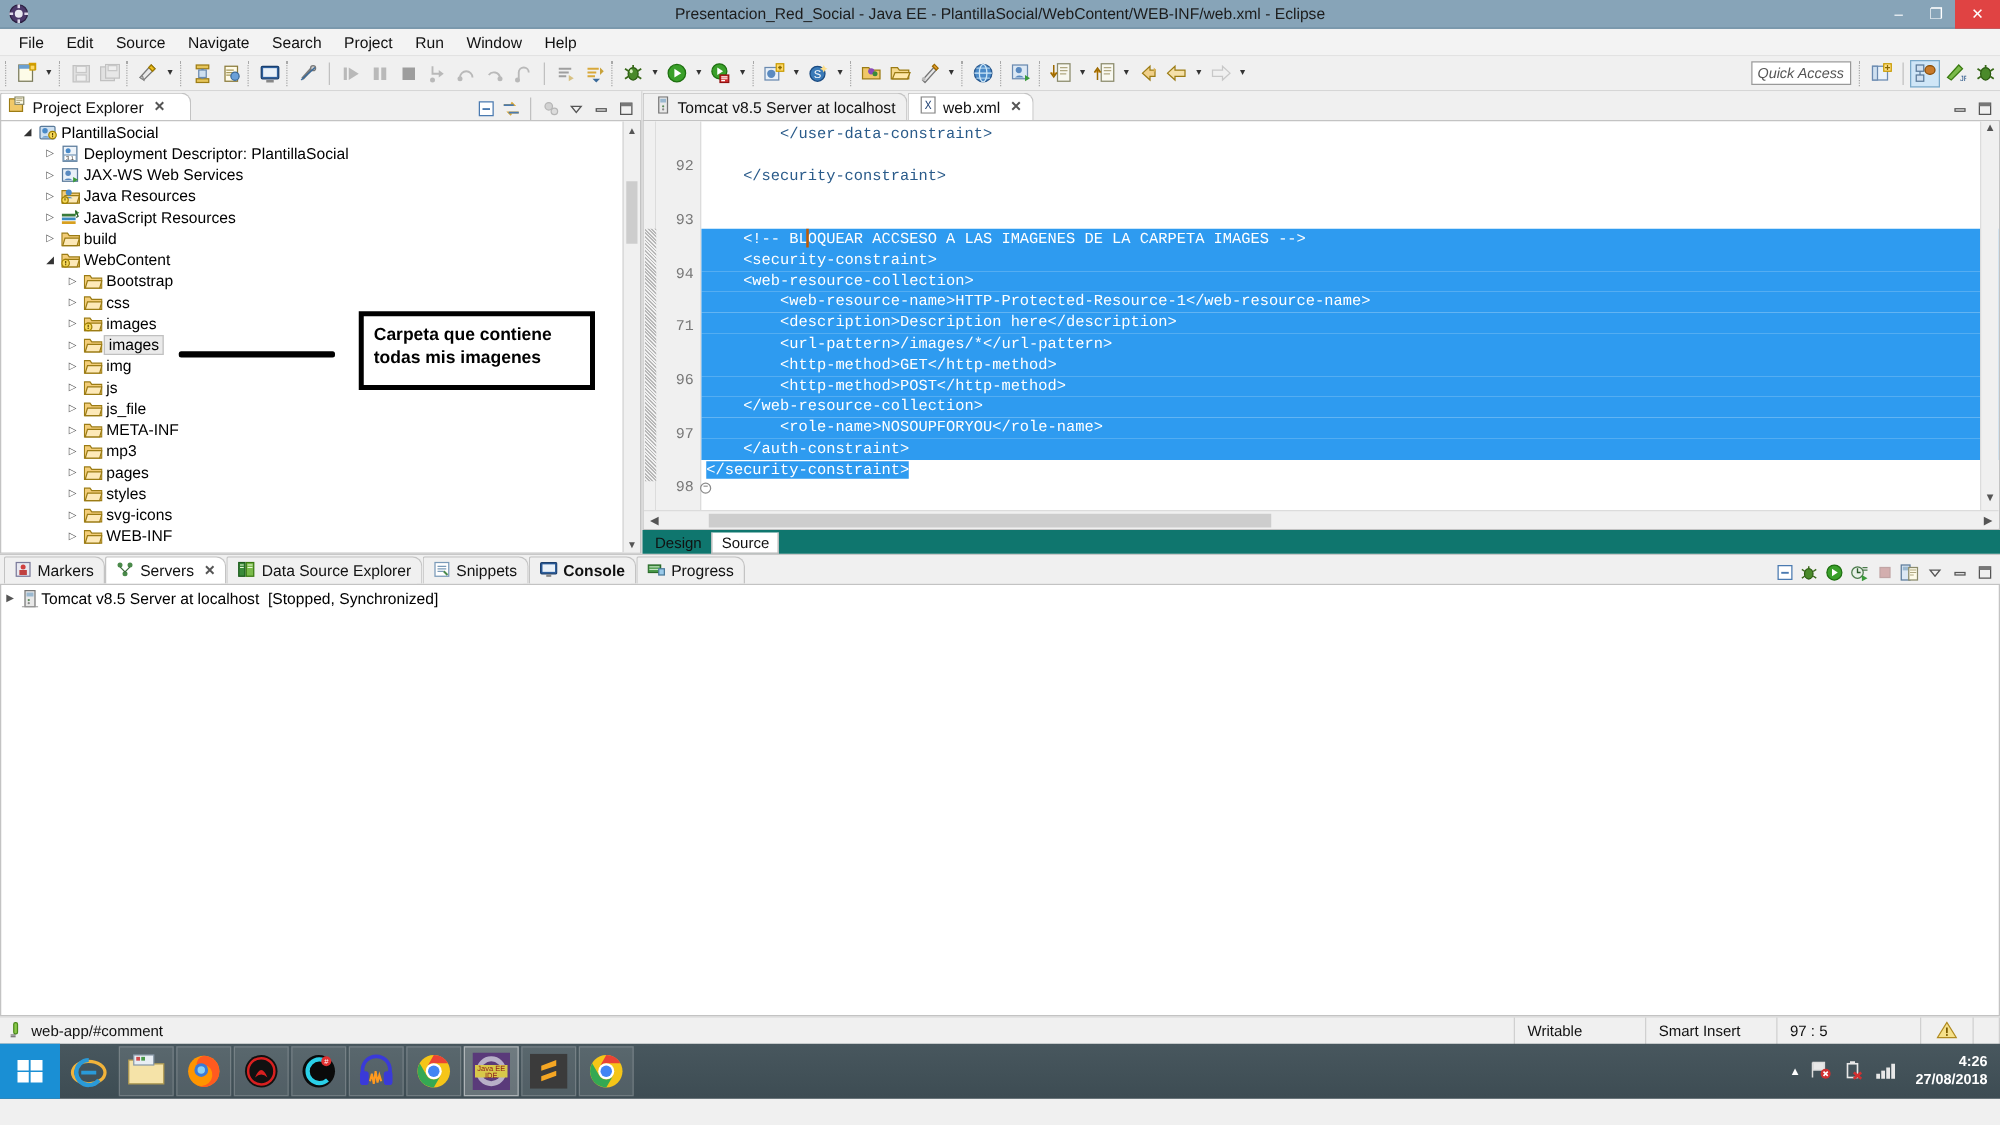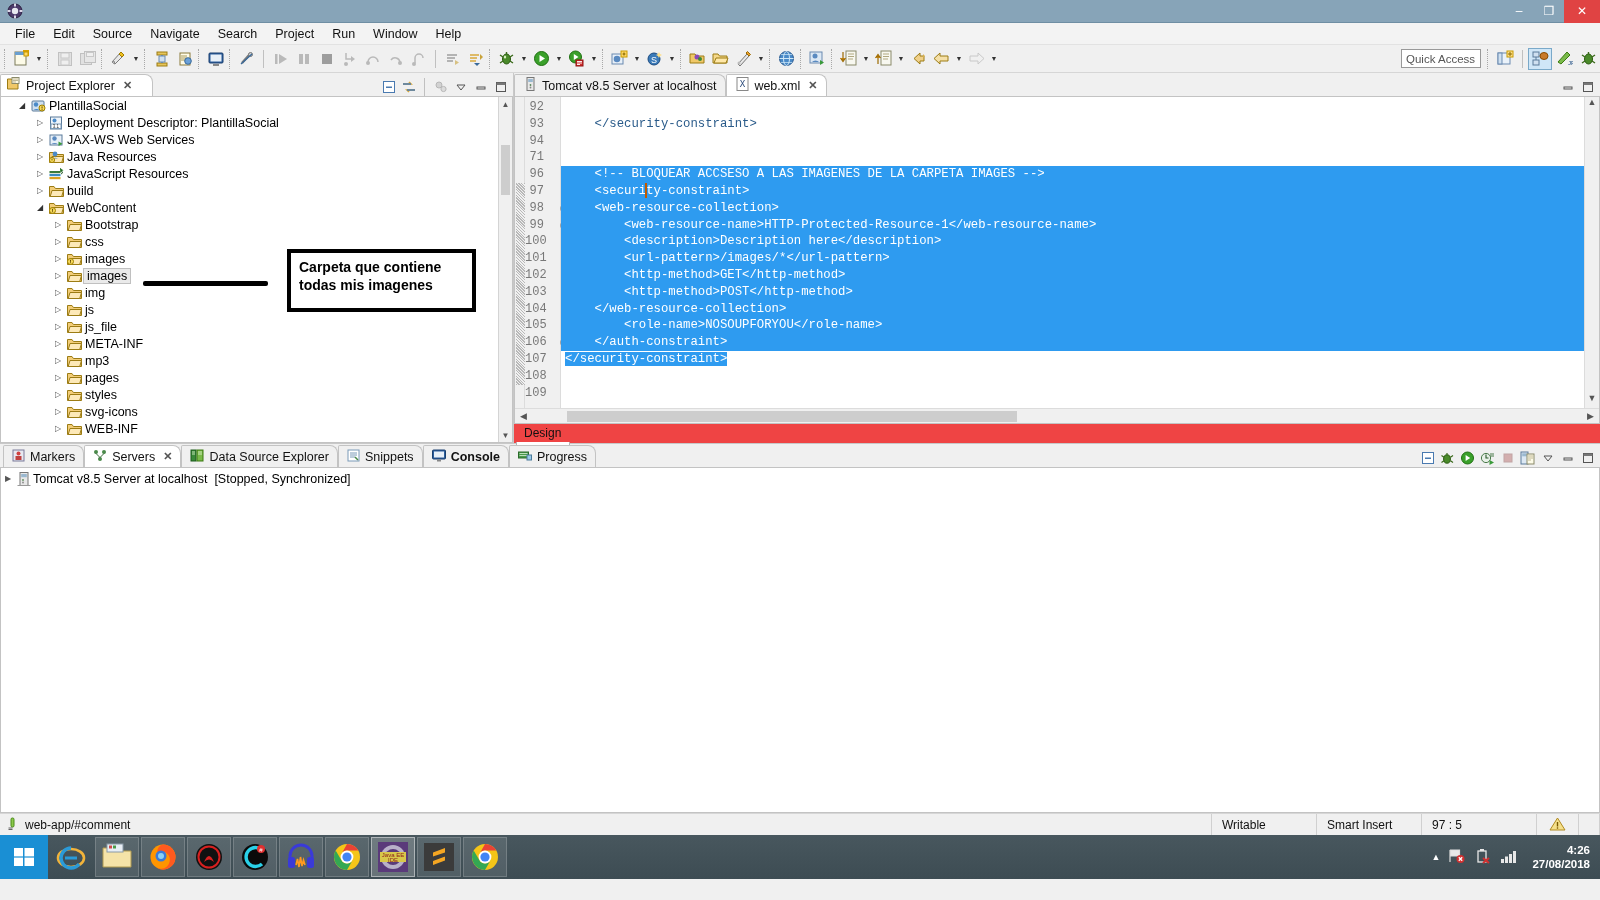--- a/index.html
+++ b/index.html
@@ -74,21 +74,21 @@
     margin: 0 2px;
   }
   .tb-sep-solid {
     width: 1px; height: 18px; background: #c0c0c0; margin: 0 5px;
   }
   .qa-box {
     border: 1px solid #999; background: #fff;
     height: 19px; width: 80px;
     display: flex; align-items: center; padding-left: 4px;
     color: #555; font-size: 11.5px;
-    margin-left: auto; margin-right: 4px;
+    margin-left: auto; margin-right: 4px; font-style: italic;
   }
   .persp-btn {
     width: 24px; height: 22px;
     display: flex; align-items: center; justify-content: center;
   }
   .persp-btn.active { background: #cfe6f7; border: 1px solid #7aa9c9; }
 
   
   #main {
     display: flex;
@@ -211,21 +211,21 @@
   .gutter-mark .sel-bar {
     position: absolute; left: 1px; width: 9px;
     background: repeating-linear-gradient(45deg,#b8b8b8 0 1px,#f0f0f0 1px 2px);
   }
   .linenos {
     width: 36px; background: #f0f0f0; border-right: 1px solid #dcdcdc;
     font-family: "Liberation Mono", monospace; font-size: 12px;
     color: #787878; text-align: right;
     padding-top: 2px;
   }
-  .lineno { height: 16.8px; line-height: 16.8px; padding-right: 16px; position: relative; }
+  .lineno { height: 16.8px; line-height: 16.8px; padding-right: 5px; position: relative; margin-top: 26px; }
   .fold {
     position: absolute; right: -9px; top: 4px;
     width: 9px; height: 9px; border: 1px solid #8a8a8a; border-radius: 50%;
     background: #fff; font-size: 7px; line-height: 7px; text-align: center; color: #333;
   }
   .codelines {
     flex: 1; padding-top: 2px;
     font-family: "Liberation Mono", monospace; font-size: 12.3px;
     color: #2a5b8a; position: relative; overflow: hidden;
   }
@@ -245,23 +245,22 @@
   .hscroll .hs-right { width: 17px; text-align:center; font-size: 9px; color: #555;}
   .vscroll-ed {
     position: absolute; right: 0; top: 0; bottom: 15px; width: 15px;
     background: #f0f0f0; border-left: 1px solid #dcdcdc;
   }
   .vscroll-ed .vs-up, .vscroll-ed .vs-dn {
     position:absolute; left:0; right:0; height: 15px; text-align:center; font-size: 9px; color:#555;
   }
   .vscroll-ed .vs-up { top: 0; } .vscroll-ed .vs-dn { bottom: 0; }
   #design-source {
-    height: 19px; display: flex; align-items: flex-start; padding-left: 2px;
-    background: #ef4444;
-    flex-direction: column;
+    height: 19px; display: flex; align-items: flex-end; padding-left: 2px;
+    background: #0f766e;
   }
   .ds-tab {
     padding: 1px 7px; font-size: 12px; color: #111;
     border: 1px solid transparent;
   }
   .ds-tab.active { background: #fff; border: 1px solid #b5b5b5; border-top: none; }
 
   
   #bottom-panel {
     height: 370px; background: #f0f0f0;
@@ -334,20 +333,21 @@
         <circle cx="8" cy="8" r="7" fill="#4b3869" stroke="#2b1f40" stroke-width="1"></circle>
         <circle cx="8" cy="8" r="3.2" fill="#e8e8f0"></circle>
         <g fill="#dcd8e8">
           <rect x="7" y="0.5" width="2" height="3"></rect>
           <rect x="7" y="12.5" width="2" height="3"></rect>
           <rect x="0.5" y="7" width="3" height="2"></rect>
           <rect x="12.5" y="7" width="3" height="2"></rect>
         </g>
       </svg>
   </span>
+  <span class="title-text">Presentacion_Red_Social - Java EE - PlantillaSocial/WebContent/WEB-INF/web.xml - Eclipse</span>
   <span class="win-btns">
     <span class="win-btn">–</span>
     <span class="win-btn">❐</span>
     <span class="win-btn close">✕</span>
   </span>
 </div>
 
 <div id="menubar">
   <span class="menu-item">File</span>
   <span class="menu-item">Edit</span>
@@ -981,20 +981,21 @@
             <div class="lineno">103</div>
             <div class="lineno">104</div>
             <div class="lineno">105</div>
             <div class="lineno">106<span class="fold">−</span></div>
             <div class="lineno">107</div>
             <div class="lineno">108</div>
             <div class="lineno">109</div>
           </div>
         <div class="codelines" id="codelines">
           <div class="caret" style="left:84px; top:86px;"></div>
+        <div class="cline">        &lt;/user-data-constraint&gt;</div>
             <div class="cline"></div>
             <div class="cline">    &lt;/security-constraint&gt;</div>
             <div class="cline"></div>
             <div class="cline"></div>
             <div class="cline sel">    &lt;!-- BLOQUEAR ACCSESO A LAS IMAGENES DE LA CARPETA IMAGES --&gt;</div>
             <div class="cline sel">    &lt;security-constraint&gt;</div>
             <div class="cline sel">    &lt;web-resource-collection&gt;</div>
             <div class="cline sel">        &lt;web-resource-name&gt;HTTP-Protected-Resource-1&lt;/web-resource-name&gt;</div>
             <div class="cline sel">        &lt;description&gt;Description here&lt;/description&gt;</div>
             <div class="cline sel">        &lt;url-pattern&gt;/images/*&lt;/url-pattern&gt;</div>

